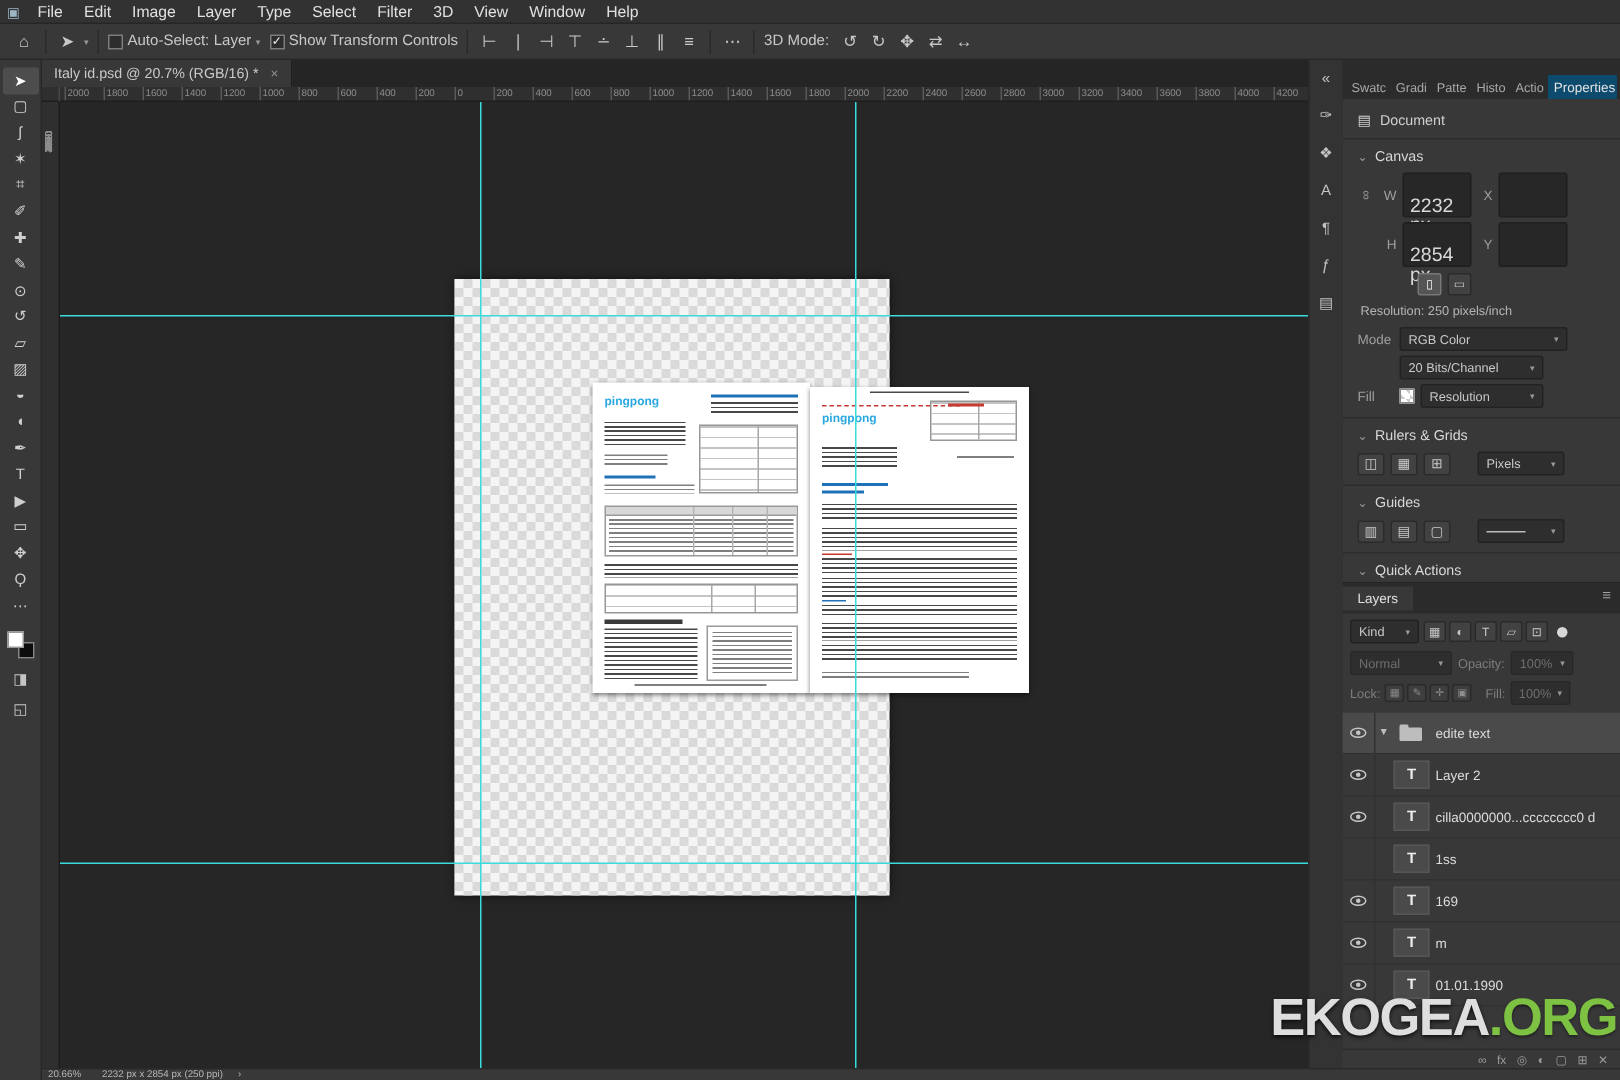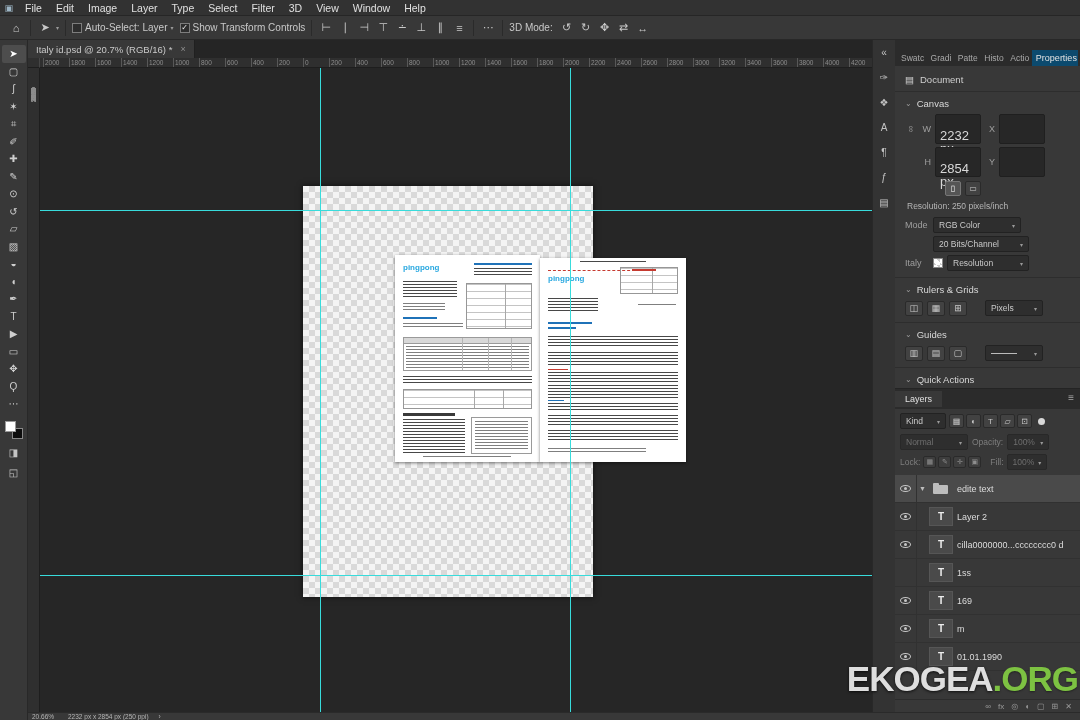--- a/index.html
+++ b/index.html
@@ -432,34 +432,34 @@
       <span class="flabel">Y</span>
       <span class="finput dim"></span>
     </div>
     <div class="orient-row">
       <span class="orient-btn sel">▯</span>
       <span class="orient-btn">▭</span>
     </div>
     <div class="res-text">Resolution: 250 pixels/inch</div>
     <div class="frow">
       <span class="plabel">Mode</span>
-      <span class="select" style="width:88px">
+      <span class="select" style="width:112px">
         <span>RGB Color</span>
         <span class="caret">▾</span>
       </span>
     </div>
     <div class="frow">
       <span class="plabel"></span>
       <span class="select" style="width:96px">
         <span>20 Bits/Channel</span>
         <span class="caret">▾</span>
       </span>
     </div>
     <div class="frow">
-      <span class="plabel">Italy</span>
+      <span class="plabel">Fill</span>
       <span class="sw-mini"></span>
       <span class="select" style="width:82px">
         <span>Resolution</span>
         <span class="caret">▾</span>
       </span>
     </div>
     <div class="divider"></div>
     <div class="section-h">
       <span class="chev">⌄</span>
       <span>Rulers &amp; Grids</span>

